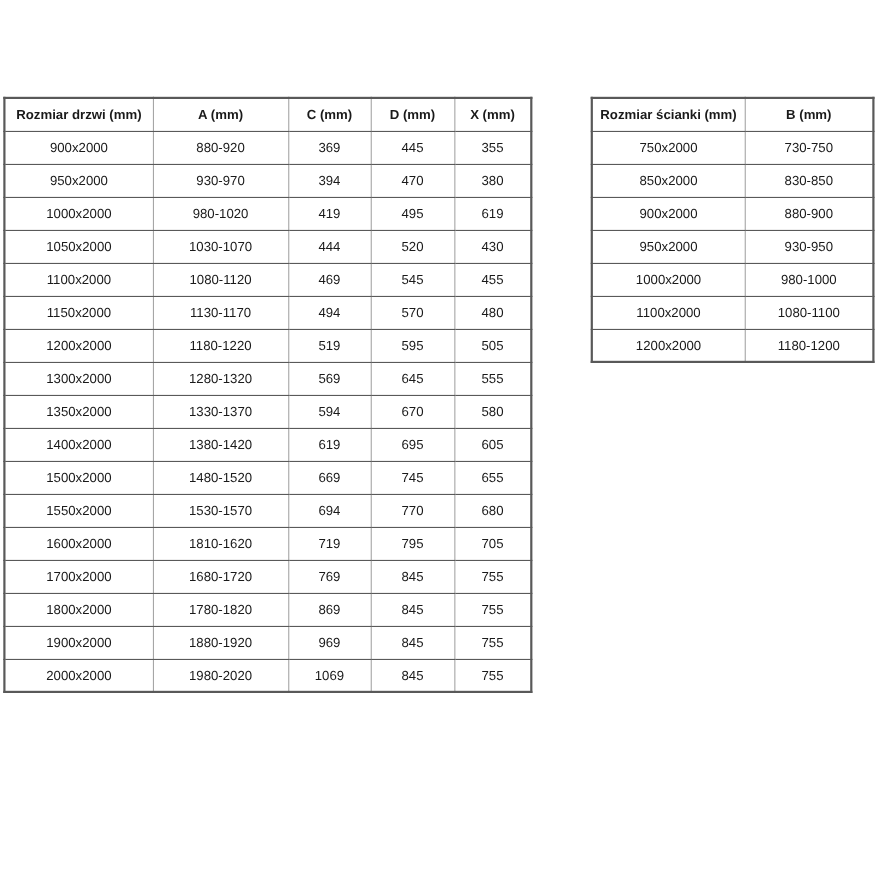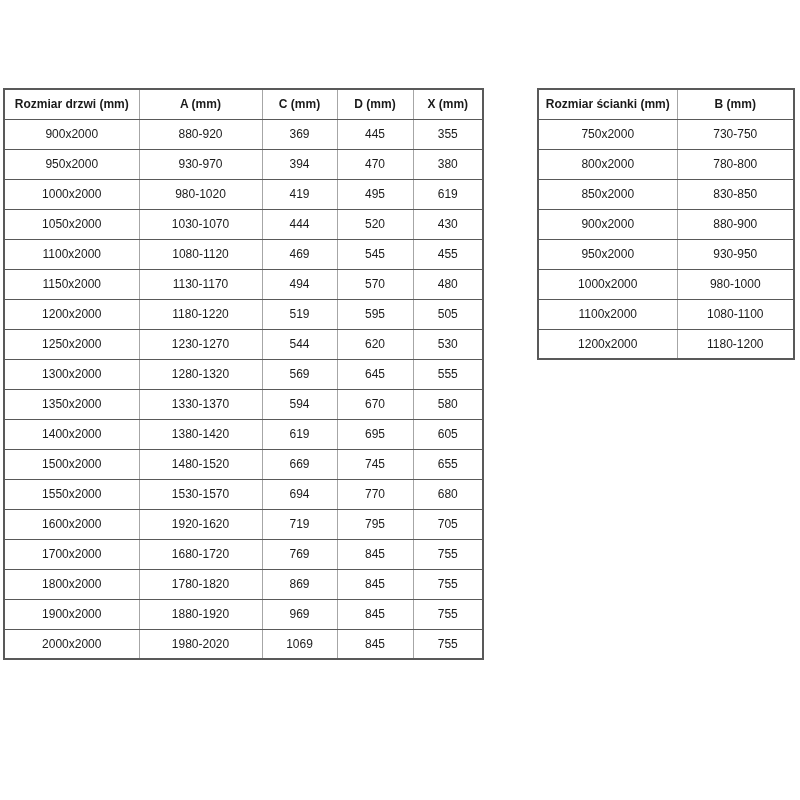--- a/index.html
+++ b/index.html
@@ -110,27 +110,20 @@
             <td>480</td>
           </tr>
           <tr>
             <td>1200x2000</td>
             <td>1180-1220</td>
             <td>519</td>
             <td>595</td>
             <td>505</td>
           </tr>
           <tr>
-            <td>1250x2000</td>
-            <td>1230-1270</td>
-            <td>544</td>
-            <td>620</td>
-            <td>530</td>
-          </tr>
-          <tr>
             <td>1300x2000</td>
             <td>1280-1320</td>
             <td>569</td>
             <td>645</td>
             <td>555</td>
           </tr>
           <tr>
             <td>1350x2000</td>
             <td>1330-1370</td>
             <td>594</td>
@@ -153,21 +146,21 @@
           </tr>
           <tr>
             <td>1550x2000</td>
             <td>1530-1570</td>
             <td>694</td>
             <td>770</td>
             <td>680</td>
           </tr>
           <tr>
             <td>1600x2000</td>
-            <td>1920-1620</td>
+            <td>1810-1620</td>
             <td>719</td>
             <td>795</td>
             <td>705</td>
           </tr>
           <tr>
             <td>1700x2000</td>
             <td>1680-1720</td>
             <td>769</td>
             <td>845</td>
             <td>755</td>
@@ -208,24 +201,20 @@
             <th>Rozmiar ścianki (mm)</th>
             <th>B (mm)</th>
           </tr>
         </thead>
       <tbody>
           <tr>
             <td>750x2000</td>
             <td>730-750</td>
           </tr>
           <tr>
-            <td>800x2000</td>
-            <td>780-800</td>
-          </tr>
-          <tr>
             <td>850x2000</td>
             <td>830-850</td>
           </tr>
           <tr>
             <td>900x2000</td>
             <td>880-900</td>
           </tr>
           <tr>
             <td>950x2000</td>
             <td>930-950</td>

